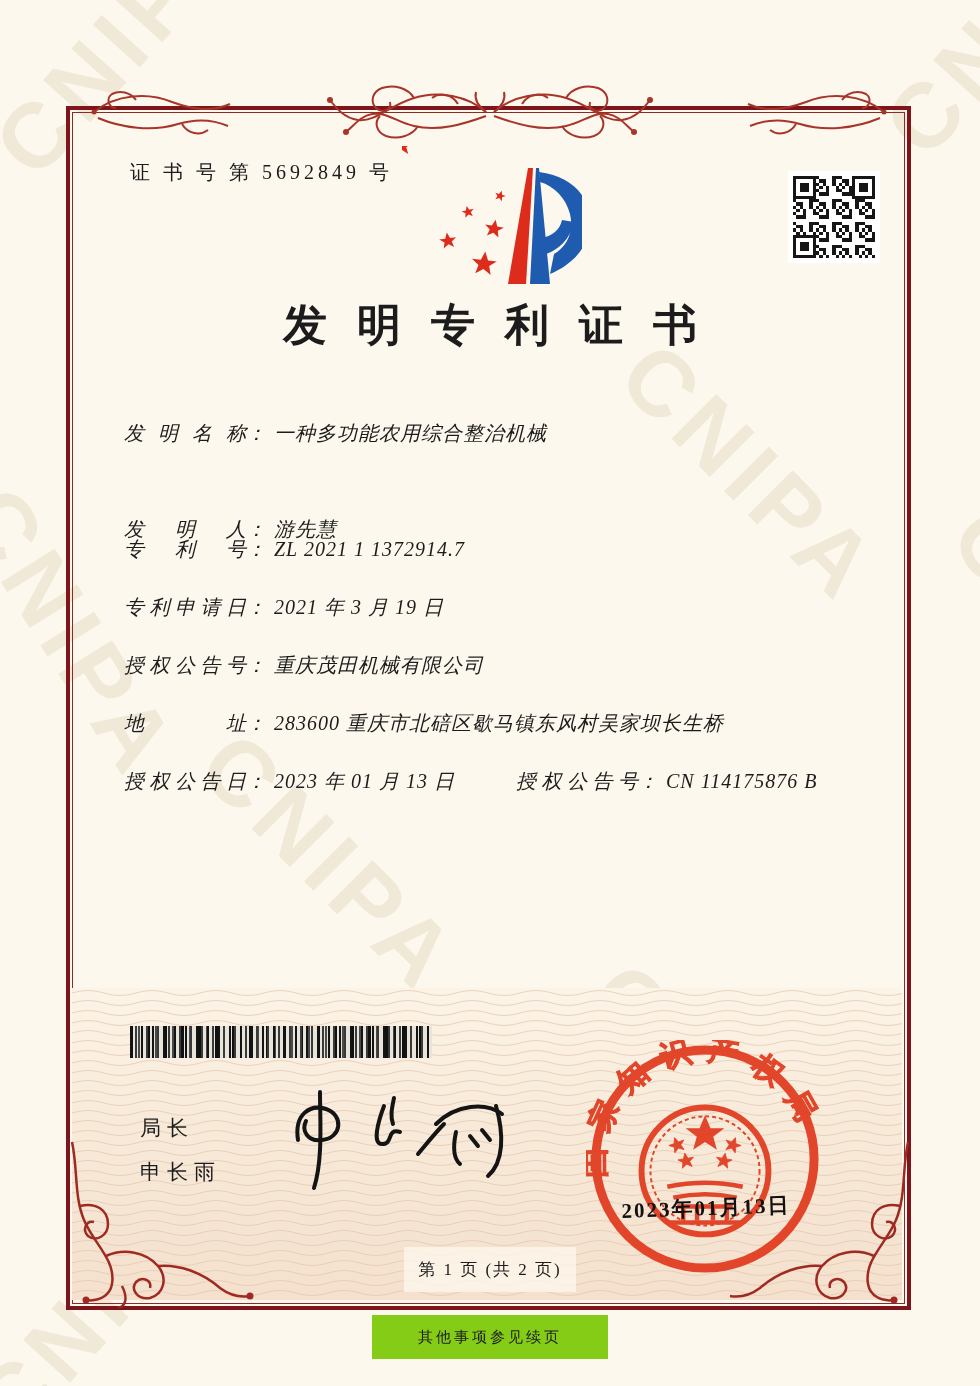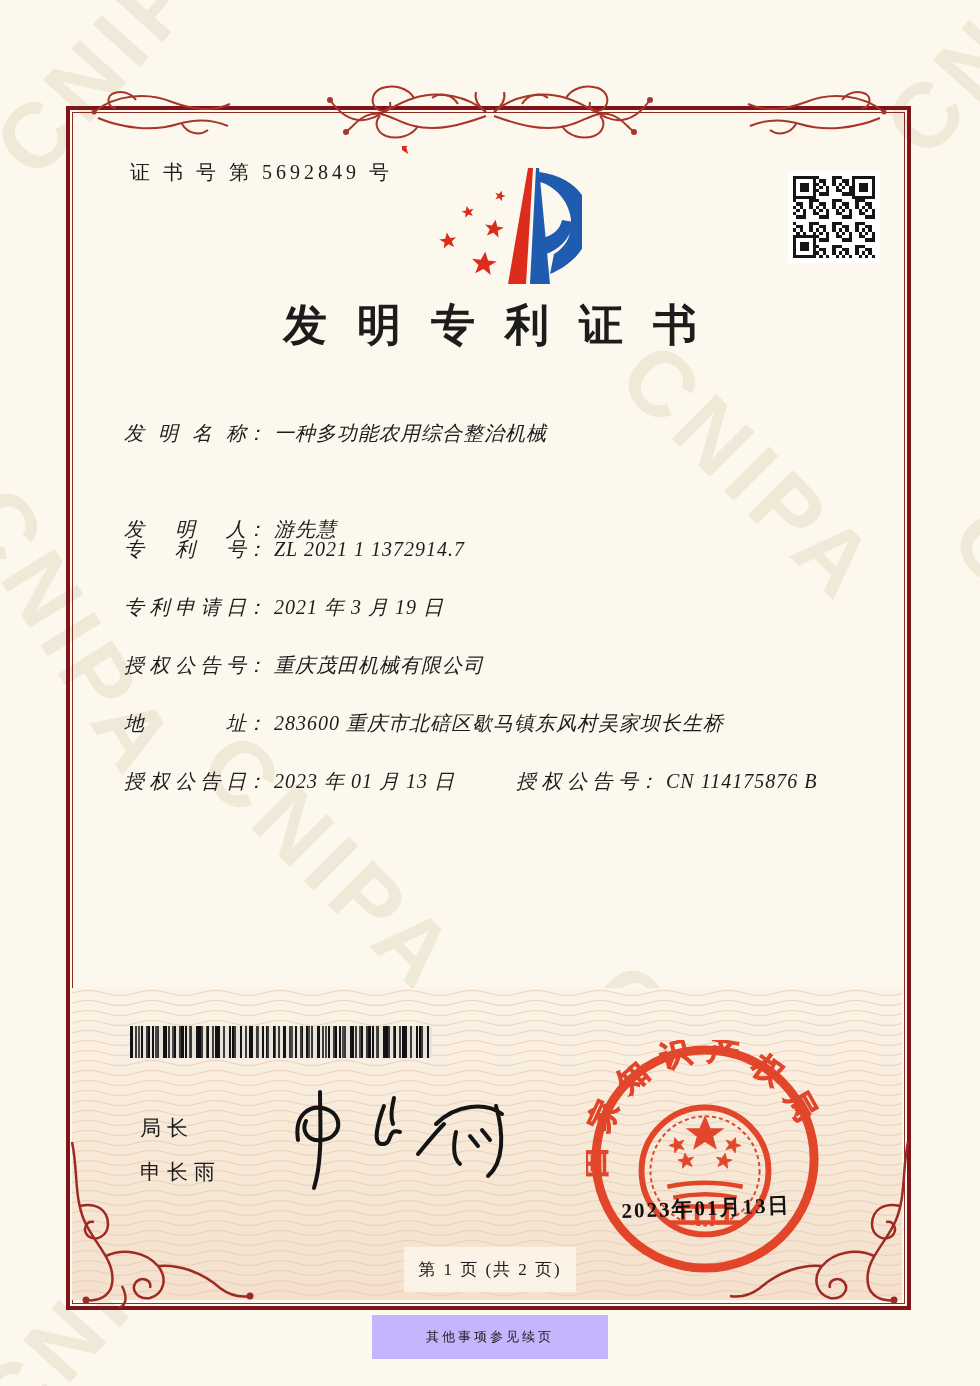--- a/index.html
+++ b/index.html
@@ -46,22 +46,22 @@
   .director{position:absolute;left:140px;top:1114px;font-size:21px;letter-spacing:6px;}
   .director2{position:absolute;left:140px;top:1158px;font-size:21px;letter-spacing:6px;}
   .sig{position:absolute;left:268px;top:1082px;}
   
   .seal{position:absolute;left:586px;top:1040px;width:238px;height:238px;opacity:.93;}
   .seal-date{position:absolute;left:596px;top:1194px;width:220px;text-align:center;
              font-size:21px;letter-spacing:2px;color:#111;transform:rotate(-2deg);font-weight:600;}
   
   .page-foot{position:absolute;left:0;top:1258px;width:980px;text-align:center;font-size:17px;letter-spacing:2px;}
   .page-foot span{background:rgba(253,248,238,.75);padding:13px 14px;margin-top:48px;}
-  .cont-box{position:absolute;left:372px;top:1315px;width:236px;height:44px;background:#c4b5fd;
-            display:flex;align-items:center;justify-content:center;font-size:13px;letter-spacing:3px;}
+  .cont-box{position:absolute;left:372px;top:1315px;width:236px;height:44px;background:#84cc16;
+            display:flex;align-items:center;justify-content:center;font-size:15px;letter-spacing:3px;}
   .orn{position:absolute;pointer-events:none;}
 </style>
 </head>
 <body>
 
 <div class="wm" style="left:-40px;top:-10px;transform:rotate(-48deg);">CNIPA</div>
 <div class="wm" style="left:850px;top:-30px;transform:rotate(-48deg);">CNIPA</div>
 <div class="wm" style="left:590px;top:420px;transform:rotate(45deg);">CNIPA</div>
 <div class="wm" style="left:-90px;top:580px;transform:rotate(58deg);">CNIPA</div>
 <div class="wm" style="left:900px;top:600px;transform:rotate(58deg);">CNIPA</div>

